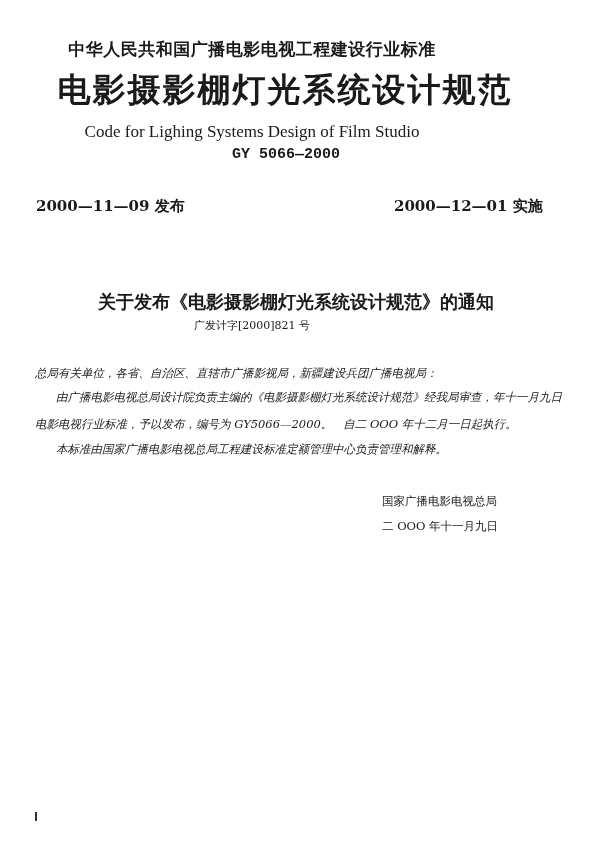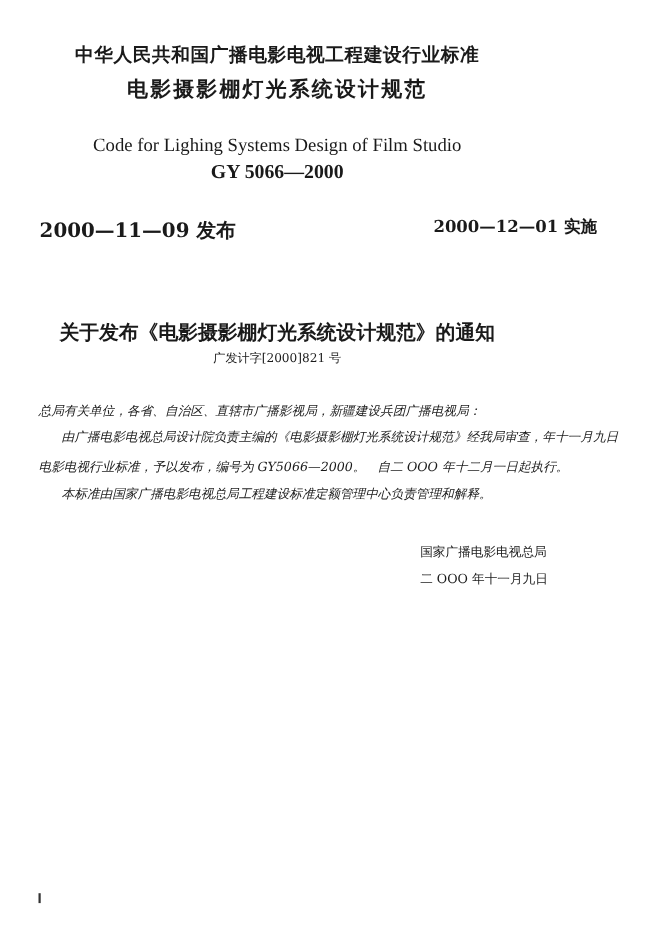--- a/index.html
+++ b/index.html
@@ -3,26 +3,26 @@
 <meta charset="utf-8">
 <style>
   html, body { margin: 0; padding: 0; }
   body {
     width: 600px; height: 865px; background: #ffffff; position: relative; overflow: hidden;
     font-family: "DejaVu Serif", "Liberation Serif", serif; color: #1a1a1a;
   }
   .abs { position: absolute; white-space: nowrap; }
   .center { left: 0; width: 504px; text-align: center; }
   #std-category { top: 38px; font-size: 17px; font-weight: bold; font-family: "DejaVu Sans", sans-serif; letter-spacing: 0.5px; }
-  #std-title { top: 68px; font-size: 19px; font-weight: bold; font-family: "DejaVu Sans", sans-serif; letter-spacing: 2px; }
+  #std-title { top: 68px; font-size: 33px; font-weight: bold; font-family: "DejaVu Sans", sans-serif; letter-spacing: 2px; padding-left: 33px; }
   #std-title-en { top: 106px; font-size: 17px; font-family: "Liberation Serif", serif; margin-top: 16px; }
-  #std-number { top: 146px; font-size: 18px; font-weight: bold; font-family: Liberation Serif, serif; }
-  #publish-date { top: 197px; left: 36px; font-size: 18px; font-weight: bold; text-align: right; }
+  #std-number { top: 146px; font-size: 15px; font-weight: bold; font-family: Liberation Mono, monospace; padding-left: 34px; }
+  #publish-date { top: 197px; left: 36px; font-size: 15px; font-weight: bold; text-align: right; }
   #implement-date { top: 197px; left: 394px; font-size: 15px; font-weight: bold; }
-  #notice-title { top: 290px; font-size: 18px; font-weight: bold; font-family: "DejaVu Sans", sans-serif; }
+  #notice-title { top: 290px; font-size: 18px; font-weight: bold; font-family: "DejaVu Sans", sans-serif; margin-left: 44px; }
   #notice-ref { top: 318px; font-size: 11px; }
   .body-line { font-size: 11.5px; left: 35px; font-style: italic; }
   #line-addressee { top: 366px; }
   #line-para1a { top: 390px; left: 56px; }
   #line-para1b { top: 417px; }
   #line-para2 { top: 442px; left: 56px; }
   #sign-org { top: 494px; left: 382px; font-size: 11.5px; }
   #sign-date { top: 519px; left: 382px; font-size: 11.5px; text-align: right; }
   #page-mark { top: 812px; left: 35px; width: 2px; height: 9px; background: #333; }
 </style>

